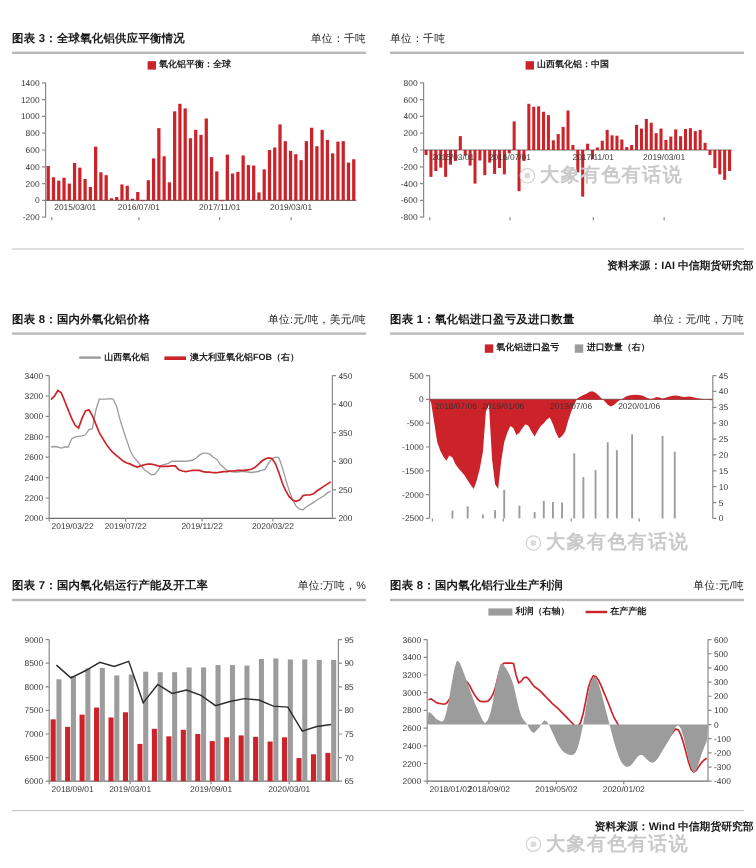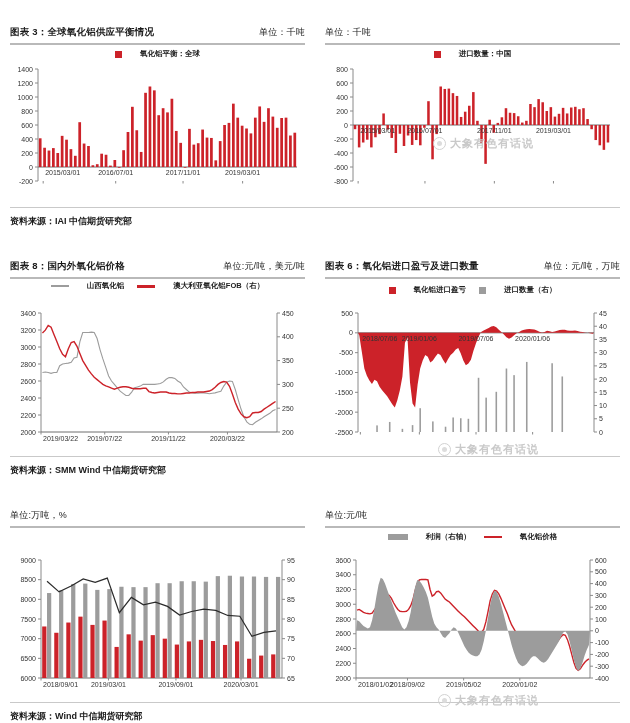--- a/index.html
+++ b/index.html
@@ -22,41 +22,41 @@
     display:flex; align-items:flex-start; justify-content:space-between;
     font-size:9.5px; font-weight:bold; color:#1a1a1a;
     padding:6px 2px 4px 2px; letter-spacing:0.2px; white-space:nowrap;margin-top:20px;
   }
   .hdr .unit { font-weight:normal; font-size:9px; }
   .rule { height:2px; background:#b9b9b9; margin:0 2px 0 2px; }
   .rule.thin { height:1px; background:#c9c9c9; }
 
   .src {
     font-size:9px; font-weight:bold; color:#1a1a1a;
-    padding:7px 2px 6px 10px; white-space:nowrap;
+    padding:7px 2px 6px 10px; white-space:nowrap;text-align:right;
   }
   .srcwrap { width:630px; }
   .srcwrap .rule { margin:0 10px; }
 
   
   .chart { position:relative; width:299px; height:160px; margin:2px 0 0 0; }
   .legend {
     position:absolute; top:2px; left:0; width:100%;
     display:flex; justify-content:center; gap:13px;
     font-size:7.5px; font-weight:bold; color:#222; white-space:nowrap;
   }
-  .legend .li { display:flex; align-items:center; gap:18px; }
+  .legend .li { display:flex; align-items:center; gap:3px; }
   .sw-sq { width:7px; height:7px; display:inline-block; }
   .sw-ln { width:18px; height:2.5px; display:inline-block; }
   svg { display:block; }
 
   
   .wm {
     position:absolute; display:flex; align-items:center; gap:4px;
-    font-size:11px; color:#c9c9c9; font-weight:bold; white-space:nowrap;
+    font-size:16px; color:#c9c9c9; font-weight:bold; white-space:nowrap;
     letter-spacing:1px; pointer-events:none;
   }
   .wm .logo {
     width:13px; height:13px; border-radius:50%;
     border:1.4px solid #d2d2d2; position:relative; flex:0 0 auto;
   }
   .wm .logo::after{
     content:""; position:absolute; width:5px;height:5px;border-radius:50%;
     background:#dcdcdc; left:3px; top:3px;
   }
@@ -177,21 +177,21 @@
     <div class="panel">
       <div class="hdr">
         <span class="unit">单位：千吨</span>
       </div>
       <div class="rule"></div>
 
       <div class="chart">
         <div class="legend">
           <span class="li">
             <span class="sw-sq" style="background:#cc2229"></span>
-            <span>进口数量：中国</span>
+            <span>山西氧化铝：中国</span>
           </span>
         </div>
         <svg id="svg-chart4" width="299" height="160">
             <line x1="30" y1="22" x2="30" y2="134" stroke="#8a8a8a" stroke-width="1"></line>
             <line x1="27" y1="134" x2="30" y2="134" stroke="#8a8a8a" stroke-width="1"></line>
             <text x="25" y="136.5" text-anchor="end" font-size="7" fill="#333" font-family="&quot;Liberation Sans&quot;, sans-serif">-800</text>
             <line x1="27" y1="120" x2="30" y2="120" stroke="#8a8a8a" stroke-width="1"></line>
             <text x="25" y="122.5" text-anchor="end" font-size="7" fill="#333" font-family="&quot;Liberation Sans&quot;, sans-serif">-600</text>
             <line x1="27" y1="106" x2="30" y2="106" stroke="#8a8a8a" stroke-width="1"></line>
             <text x="25" y="108.5" text-anchor="end" font-size="7" fill="#333" font-family="&quot;Liberation Sans&quot;, sans-serif">-400</text>
@@ -297,21 +297,21 @@
   <div class="row">
 
     <div class="panel">
       <div class="hdr">
         <span>图表 8：国内外氧化铝价格</span>
         <span class="unit">单位:元/吨，美元/吨</span>
       </div>
       <div class="rule"></div>
 
       <div class="chart" style="height:175px">
-        <div class="legend" style="top:0">
+        <div class="legend" style="top:12px">
           <span class="li">
             <span class="sw-ln" style="background:#9c9c9c"></span>
             <span>山西氧化铝</span>
           </span>
           <span class="li">
             <span class="sw-ln" style="background:#cc2229;height:3px"></span>
             <span>澳大利亚氧化铝FOB（右）</span>
           </span>
         </div>
         <svg id="svg-chart5" width="299" height="175">
@@ -355,21 +355,21 @@
             <line x1="160.44" y1="151" x2="160.44" y2="153.5" stroke="#8a8a8a" stroke-width="1"></line>
             <text x="160.44" y="160" text-anchor="middle" font-size="7" fill="#333" font-family="&quot;Liberation Sans&quot;, sans-serif">2019/11/22</text>
             <line x1="219.44" y1="151" x2="219.44" y2="153.5" stroke="#8a8a8a" stroke-width="1"></line>
             <text x="219.44" y="160" text-anchor="middle" font-size="7" fill="#333" font-family="&quot;Liberation Sans&quot;, sans-serif">2020/03/22</text>
           </svg>
       </div>
     </div>
 
     <div class="panel">
       <div class="hdr">
-        <span>图表 6：氧化铝进口盈亏及进口数量</span>
+        <span>图表 1：氧化铝进口盈亏及进口数量</span>
         <span class="unit">单位：元/吨，万吨</span>
       </div>
       <div class="rule"></div>
 
       <div class="chart" style="height:175px">
         <div class="legend" style="top:4px">
           <span class="li">
             <span class="sw-sq" style="background:#cc2229"></span>
             <span>氧化铝进口盈亏</span>
           </span>
@@ -441,34 +441,31 @@
             <text x="96.36" y="59.83333333333333" text-anchor="middle" font-size="7" fill="#333" font-family="&quot;Liberation Sans&quot;, sans-serif">2019/01/06</text>
             <line x1="153" y1="151" x2="153" y2="153.5" stroke="#8a8a8a" stroke-width="1"></line>
             <text x="153" y="59.83333333333333" text-anchor="middle" font-size="7" fill="#333" font-family="&quot;Liberation Sans&quot;, sans-serif">2019/07/06</text>
             <line x1="209.64" y1="151" x2="209.64" y2="153.5" stroke="#8a8a8a" stroke-width="1"></line>
             <text x="209.64" y="59.83333333333333" text-anchor="middle" font-size="7" fill="#333" font-family="&quot;Liberation Sans&quot;, sans-serif">2020/01/06</text>
           </svg>
       </div>
     </div>
   </div>
 
-  <div class="srcwrap">
-    <div class="rule thin"></div>
-    <div class="src">资料来源：SMM Wind 中信期货研究部</div>
-  </div>
 
   <div class="wm" style="left:438px; top:442px;">
     <span class="logo"></span>
     <span>大象有色有话说</span>
   </div>
 
   <div class="row">
 
     <div class="panel">
       <div class="hdr">
+        <span>图表 7：国内氧化铝运行产能及开工率</span>
         <span class="unit">单位:万吨，%</span>
       </div>
       <div class="rule"></div>
 
       <div class="chart" style="height:172px">
         <svg id="svg-chart7" width="299" height="172">
             <line x1="33" y1="30" x2="33" y2="148" stroke="#8a8a8a" stroke-width="1"></line>
             <line x1="274" y1="30" x2="274" y2="148" stroke="#8a8a8a" stroke-width="1"></line>
             <line x1="30" y1="148" x2="33" y2="148" stroke="#8a8a8a" stroke-width="1"></line>
             <text x="28" y="150.5" text-anchor="end" font-size="7" fill="#333" font-family="&quot;Liberation Sans&quot;, sans-serif">6000</text>
@@ -547,33 +544,34 @@
             <line x1="167.96" y1="148" x2="167.96" y2="150.5" stroke="#8a8a8a" stroke-width="1"></line>
             <text x="167.96" y="157" text-anchor="middle" font-size="7" fill="#333" font-family="&quot;Liberation Sans&quot;, sans-serif">2019/09/01</text>
             <line x1="233.03" y1="148" x2="233.03" y2="150.5" stroke="#8a8a8a" stroke-width="1"></line>
             <text x="233.03" y="157" text-anchor="middle" font-size="7" fill="#333" font-family="&quot;Liberation Sans&quot;, sans-serif">2020/03/01</text>
           </svg>
       </div>
     </div>
 
     <div class="panel">
       <div class="hdr">
+        <span>图表 8：国内氧化铝行业生产利润</span>
         <span class="unit">单位:元/吨</span>
       </div>
       <div class="rule"></div>
 
       <div class="chart" style="height:172px">
         <div class="legend" style="top:2px">
           <span class="li">
             <span class="sw-sq" style="background:#9c9c9c;width:20px;height:6px"></span>
             <span>利润（右轴）</span>
           </span>
           <span class="li">
             <span class="sw-ln" style="background:#cc2229;height:2px"></span>
-            <span>氧化铝价格</span>
+            <span>在产产能</span>
           </span>
         </div>
         <svg id="svg-chart8" width="299" height="172">
             <line x1="33" y1="30" x2="33" y2="148" stroke="#8a8a8a" stroke-width="1"></line>
             <line x1="267" y1="30" x2="267" y2="148" stroke="#8a8a8a" stroke-width="1"></line>
             <line x1="30" y1="148" x2="33" y2="148" stroke="#8a8a8a" stroke-width="1"></line>
             <text x="28" y="150.5" text-anchor="end" font-size="7" fill="#333" font-family="&quot;Liberation Sans&quot;, sans-serif">2000</text>
             <line x1="30" y1="133.25" x2="33" y2="133.25" stroke="#8a8a8a" stroke-width="1"></line>
             <text x="28" y="135.75" text-anchor="end" font-size="7" fill="#333" font-family="&quot;Liberation Sans&quot;, sans-serif">2200</text>
             <line x1="30" y1="118.5" x2="33" y2="118.5" stroke="#8a8a8a" stroke-width="1"></line>

